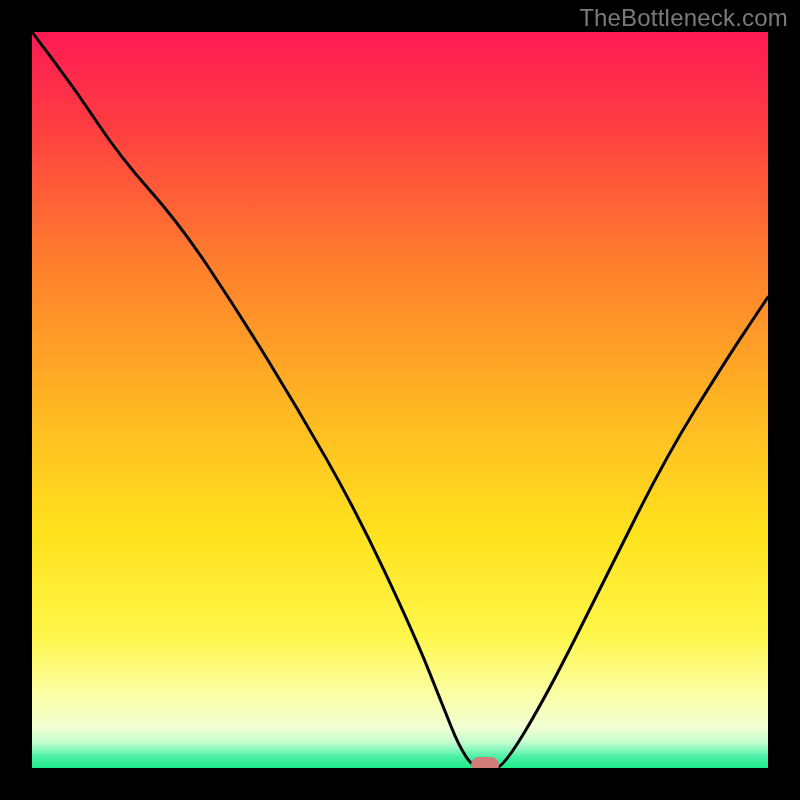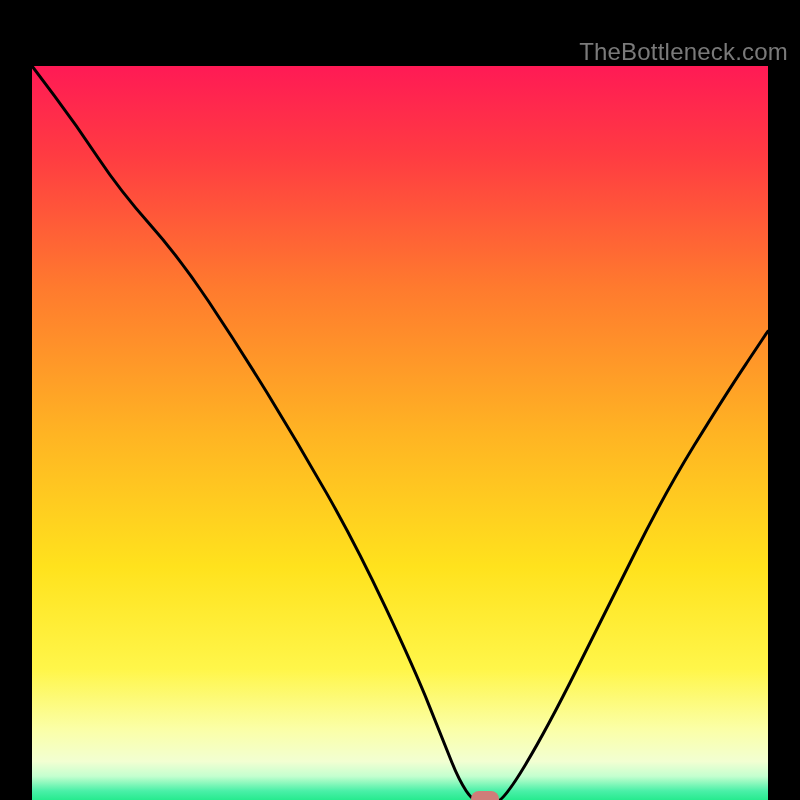--- a/index.html
+++ b/index.html
@@ -11,21 +11,20 @@
     overflow: hidden;
     font-family: Arial, Helvetica, sans-serif;
   }
   .frame {
     position: absolute;
     left: 0;
     top: 0;
     width: 800px;
     height: 624px;
     background: #000;
-    margin-top: 34px;
   }
   .watermark {
     position: absolute;
     top: 4px;
     right: 12px;
     color: #7a7a7a;
     font-size: 24px;
     font-weight: 400;
     letter-spacing: 0.2px;
     z-index: 10;

